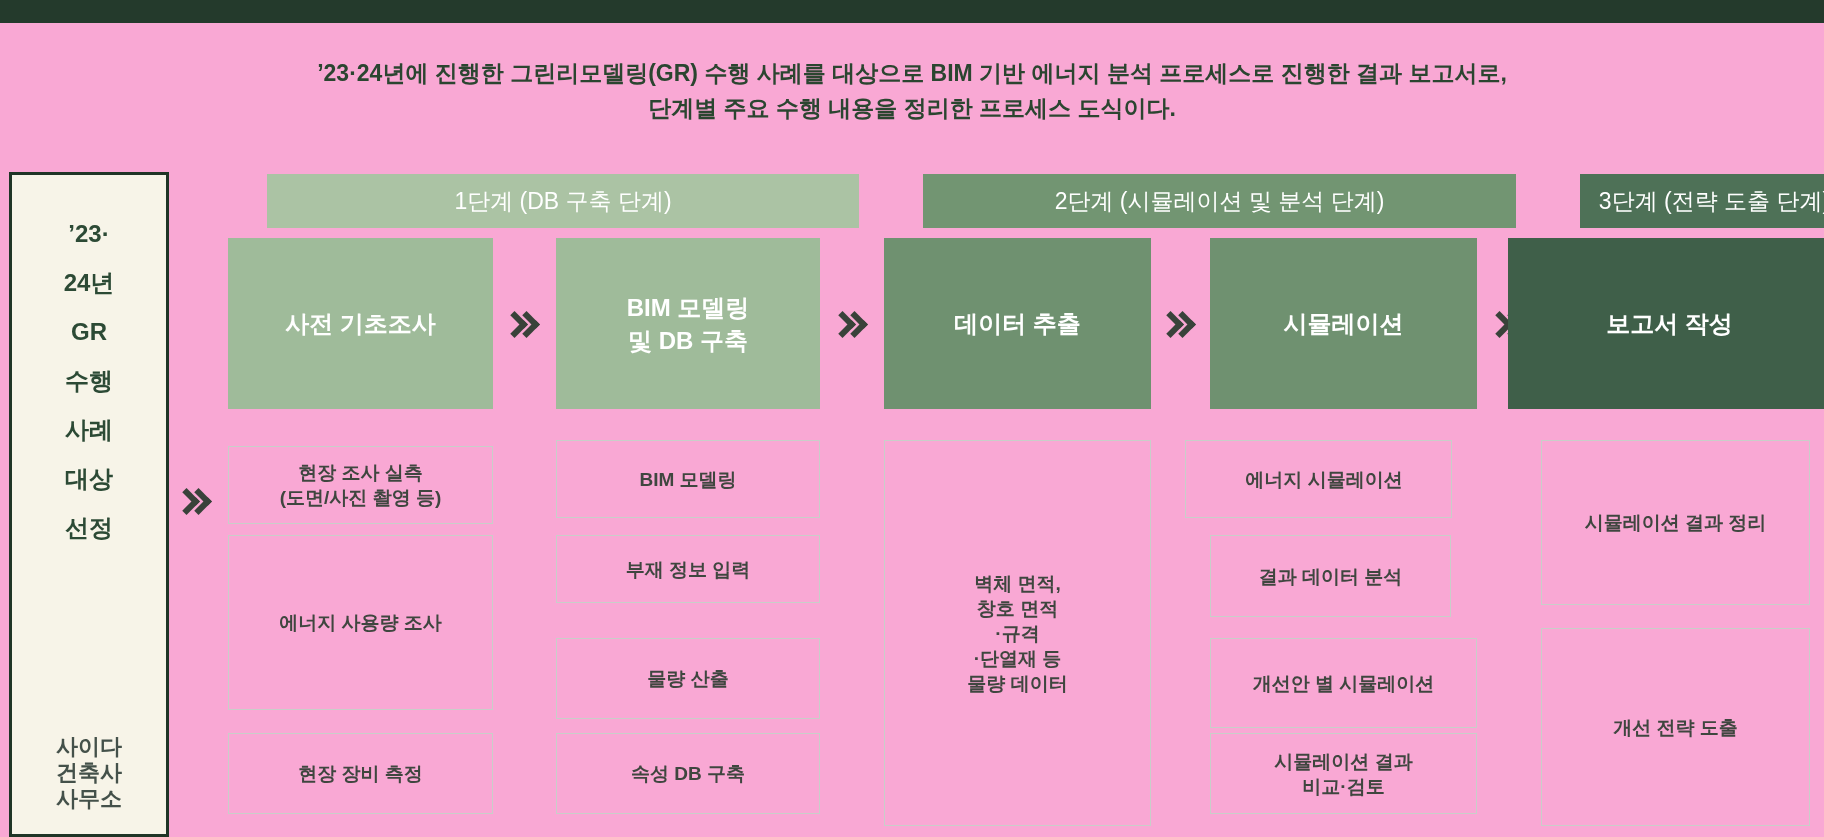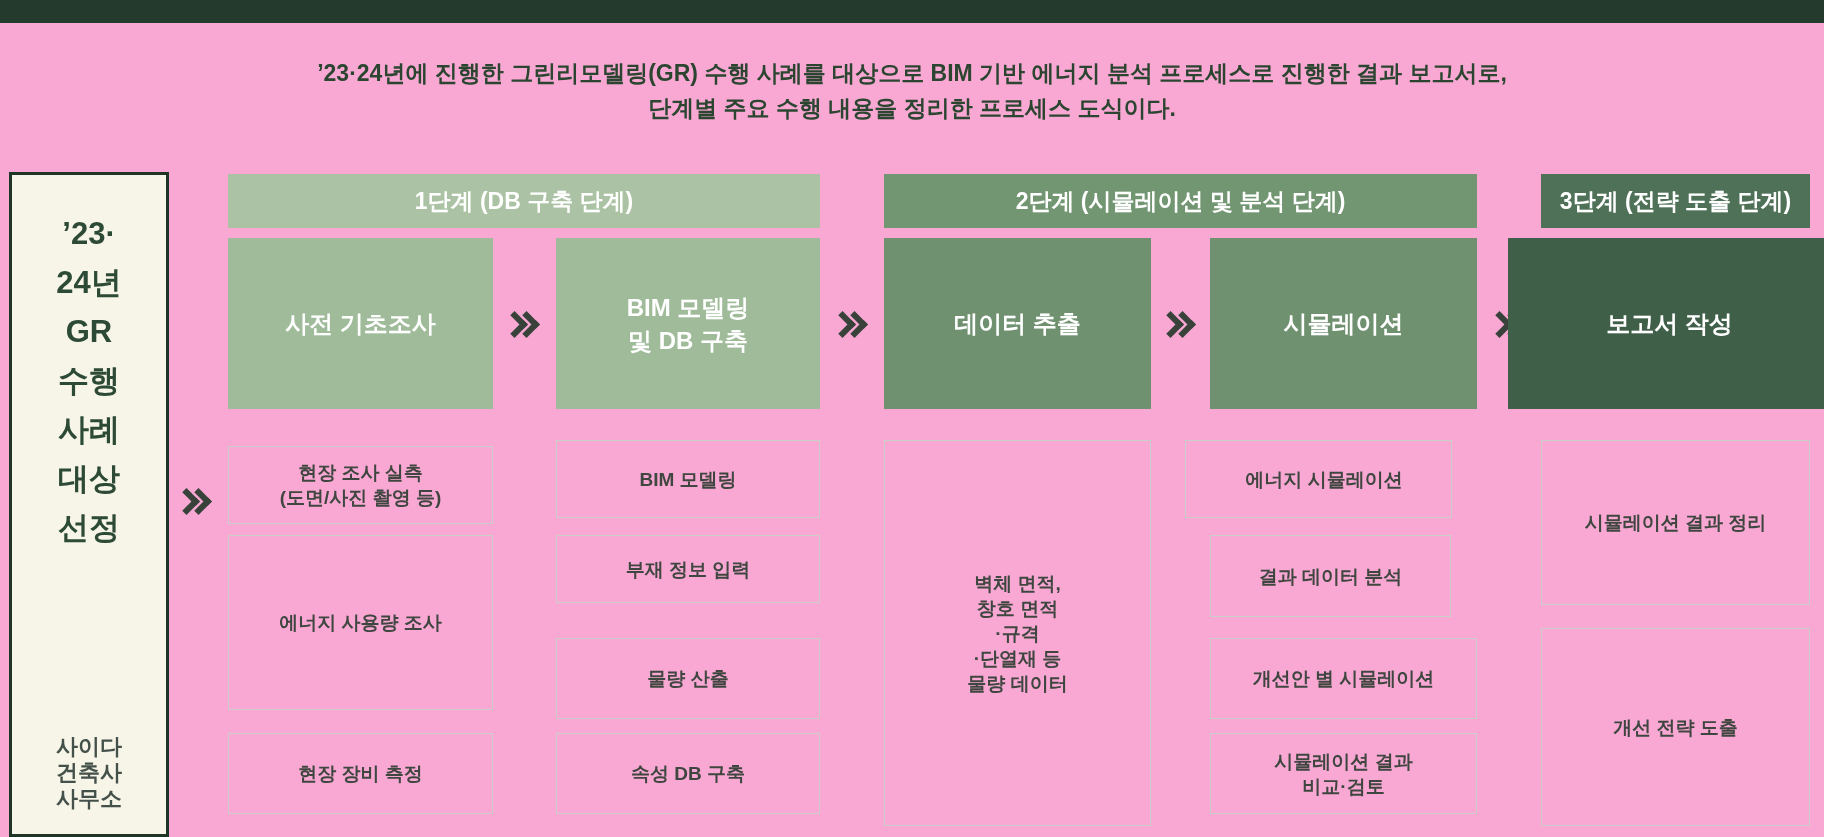--- a/index.html
+++ b/index.html
@@ -27,38 +27,38 @@
   .sidebar {
     position: absolute; left: 9px; top: 172px;
     width: 160px; height: 665px;
     background: #f7f4e8;
     border: 3px solid #1f3526;
     box-sizing: border-box;
     display: flex; flex-direction: column; align-items: center;
   }
   .sidebar-main {
     margin-top: 34px;
-    font-size: 31px; font-weight: bold;
+    font-size: 24px; font-weight: bold;
     color: #2c4a35;
     line-height: 49px;
     white-space: pre-line;
     text-align: center;
   }
   .sidebar-org {
     margin-top: auto; margin-bottom: 22px;
     font-size: 22px; font-weight: bold;
     color: #44514a;
     line-height: 26px;
     white-space: pre-line;
     text-align: center;
   }
   .phase-header {
     position: absolute; top: 174px; height: 54px;
     display: flex; align-items: center; justify-content: center;
-    color: #ffffff; font-weight: bold; font-size: 23px;
+    color: #ffffff; font-weight: normal; font-size: 23px; margin-left: 39px;
   }
   .ph1 { left: 228px; width: 592px; background: #abc3a4; }
   .ph2 { left: 884px; width: 593px; background: #729572; }
   .ph3 { left: 1541px; width: 269px; background: #4e7157; }
   .main-box {
     position: absolute; top: 238px; height: 171px;
     display: flex; align-items: center; justify-content: center;
     color: #ffffff; font-weight: bold; font-size: 24px;
     text-align: center; white-space: pre-line; line-height: 33px;
   }
@@ -81,21 +81,21 @@
   .c1a { left: 228px;  top: 440px; width: 265px; height: 78px; margin-top: 6px; }
   .c1b { left: 228px;  top: 535px; width: 265px; height: 175px; }
   .c1c { left: 228px;  top: 733px; width: 265px; height: 81px; }
   .c2a { left: 556px;  top: 440px; width: 264px; height: 78px; }
   .c2b { left: 556px;  top: 535px; width: 264px; height: 68px; }
   .c2c { left: 556px;  top: 638px; width: 264px; height: 81px; }
   .c2d { left: 556px;  top: 733px; width: 264px; height: 81px; }
   .c3a { left: 884px;  top: 440px; width: 267px; height: 386px; }
   .c4a { left: 1185px; top: 440px; width: 267px; height: 78px; padding-left: 11px; }
   .c4b { left: 1210px; top: 535px; width: 241px; height: 82px; }
-  .c4c { left: 1210px; top: 638px; width: 267px; height: 81px; }
+  .c4c { left: 1210px; top: 638px; width: 267px; height: 90px; }
   .c4d { left: 1210px; top: 733px; width: 267px; height: 81px; }
   .c5a { left: 1541px; top: 440px; width: 269px; height: 165px; }
   .c5b { left: 1541px; top: 628px; width: 269px; height: 198px; }
   .arrow {
     position: absolute;
     display: flex; align-items: center;
   }
   .chev {
     width: 13px; height: 13px;
     border-top: 6px solid #39423a;

